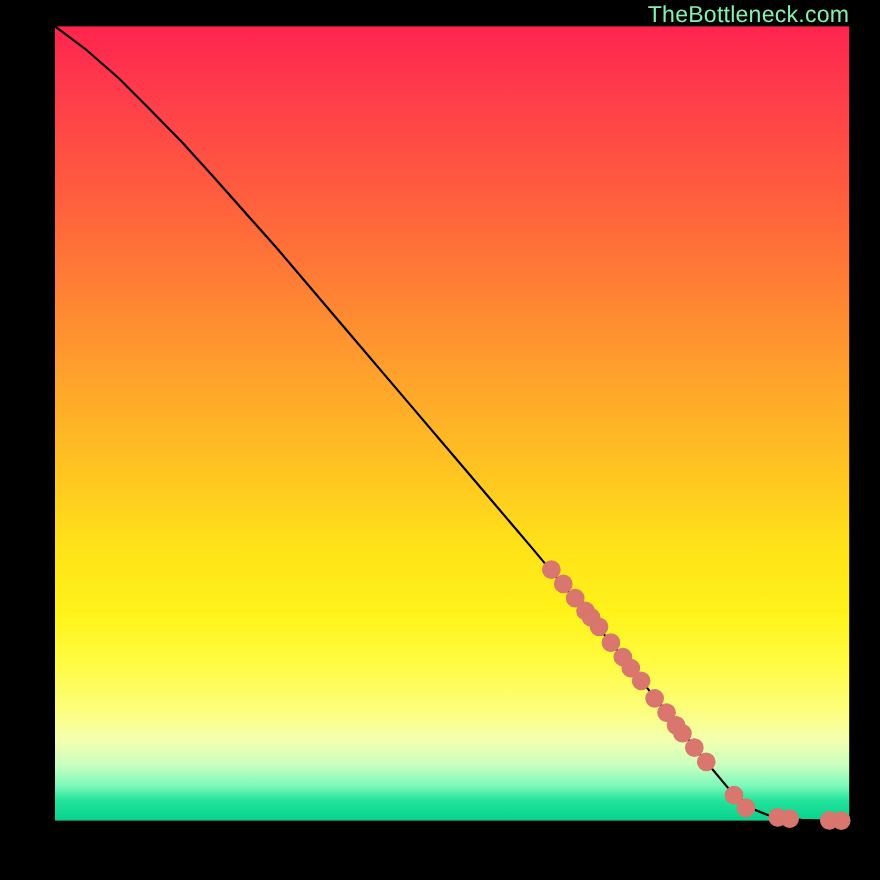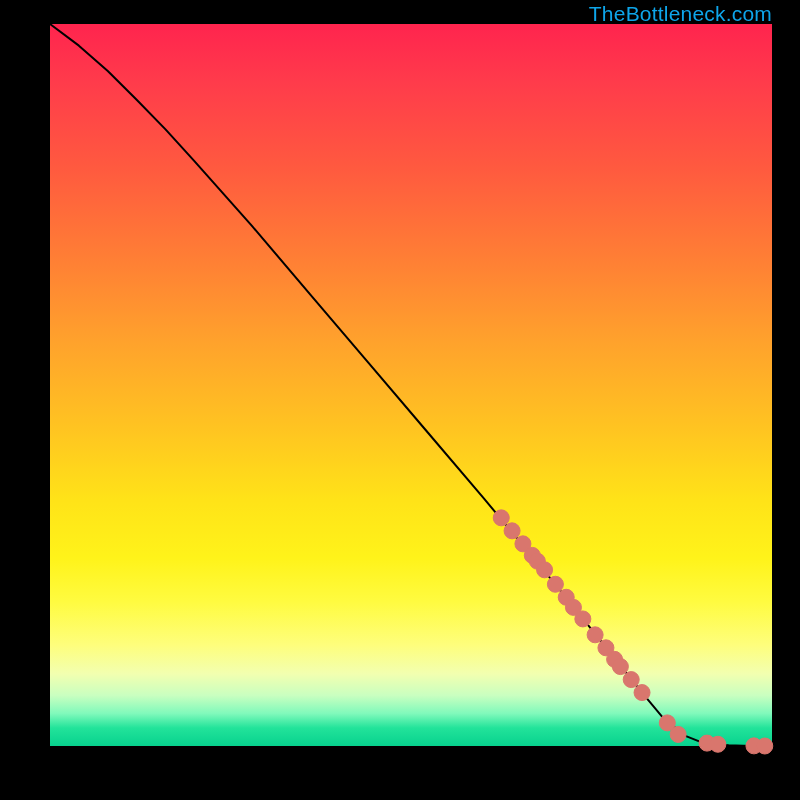--- a/index.html
+++ b/index.html
@@ -40,21 +40,21 @@
       #c9ffc0 93%,
       #80f9bb 95.5%,
       #22e39a 97.5%,
       #07d28e 100%
     );
   }
   .attribution {
     position: absolute;
     top: 2px;
     right: 28px;
-    color: #0ea5e9;
+    color: #86efac;
     font-size: 21px;
     letter-spacing: 0.2px;
     font-weight: 400;
   }
   svg.curve {
     position: absolute;
     left: 0;
     top: 0;
     width: 722px;
     height: 722px;

